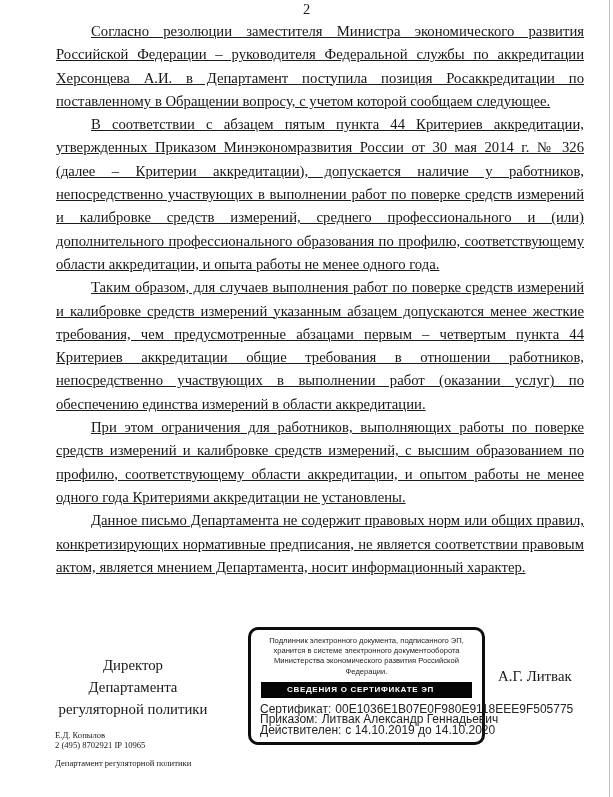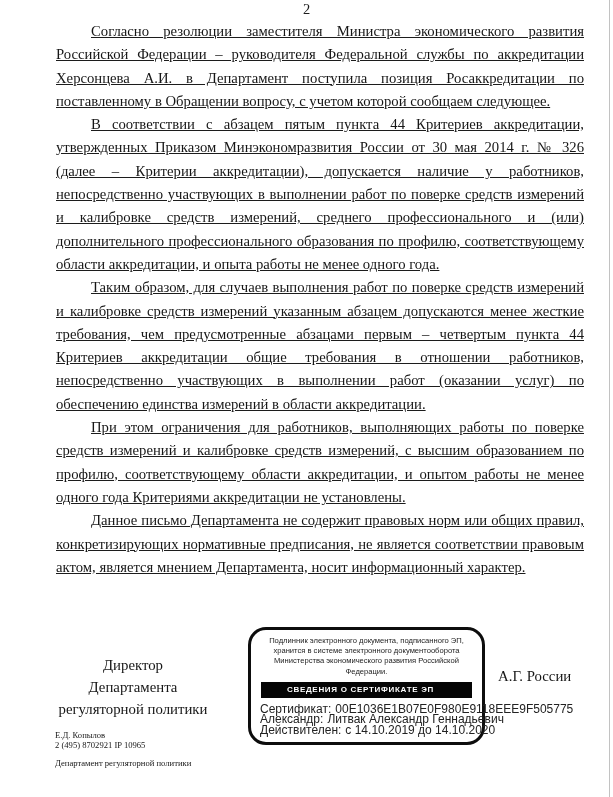--- a/index.html
+++ b/index.html
@@ -65,21 +65,21 @@
     font-size: 14.8px;
     color: #161616;
     white-space: nowrap;
   }
   .stamp {
     position: absolute;
     left: 248px;
     top: 627px;
     width: 213px;
     border: 3px solid #0d0d0d;
-    border-radius: 18px;
+    border-radius: 10px;
     background: #ffffff;
     padding: 6px 9px 7px 9px;
     font-family: "Liberation Sans", sans-serif;
   }
   .stamp-head {
     font-size: 7.6px;
     line-height: 10.2px;
     text-align: center;
     color: #222222;
   }
@@ -142,29 +142,29 @@
       <div>Подлинник электронного документа, подписанного ЭП,</div>
       <div>хранится в системе электронного документооборота</div>
       <div>Министерства экономического развития Российской Федерации.</div>
     </div>
     <div class="stamp-bar">СВЕДЕНИЯ О СЕРТИФИКАТЕ ЭП</div>
     <div class="stamp-info">
       <div>
         <span class="lbl">Сертификат:</span><span>00E1036E1B07E0F980E9118EEE9F505775</span>
       </div>
       <div>
-        <span class="lbl">Александр:</span><span>Литвак Александр Геннадьевич</span>
+        <span class="lbl">Приказом:</span><span>Литвак Александр Геннадьевич</span>
       </div>
       <div>
         <span class="lbl">Действителен:</span><span>с 14.10.2019 до 14.10.2020</span>
       </div>
     </div>
   </div>
 
-  <div class="sig-name">А.Г. России</div>
+  <div class="sig-name">А.Г. Литвак</div>
 
   <div class="footer">
     <div>Е.Д. Копылов</div>
     <div>2 (495) 8702921 IP 10965</div>
     <div class="dept">Департамент регуляторной политики</div>
   </div>
 
 </div>
 
 </body></html>

